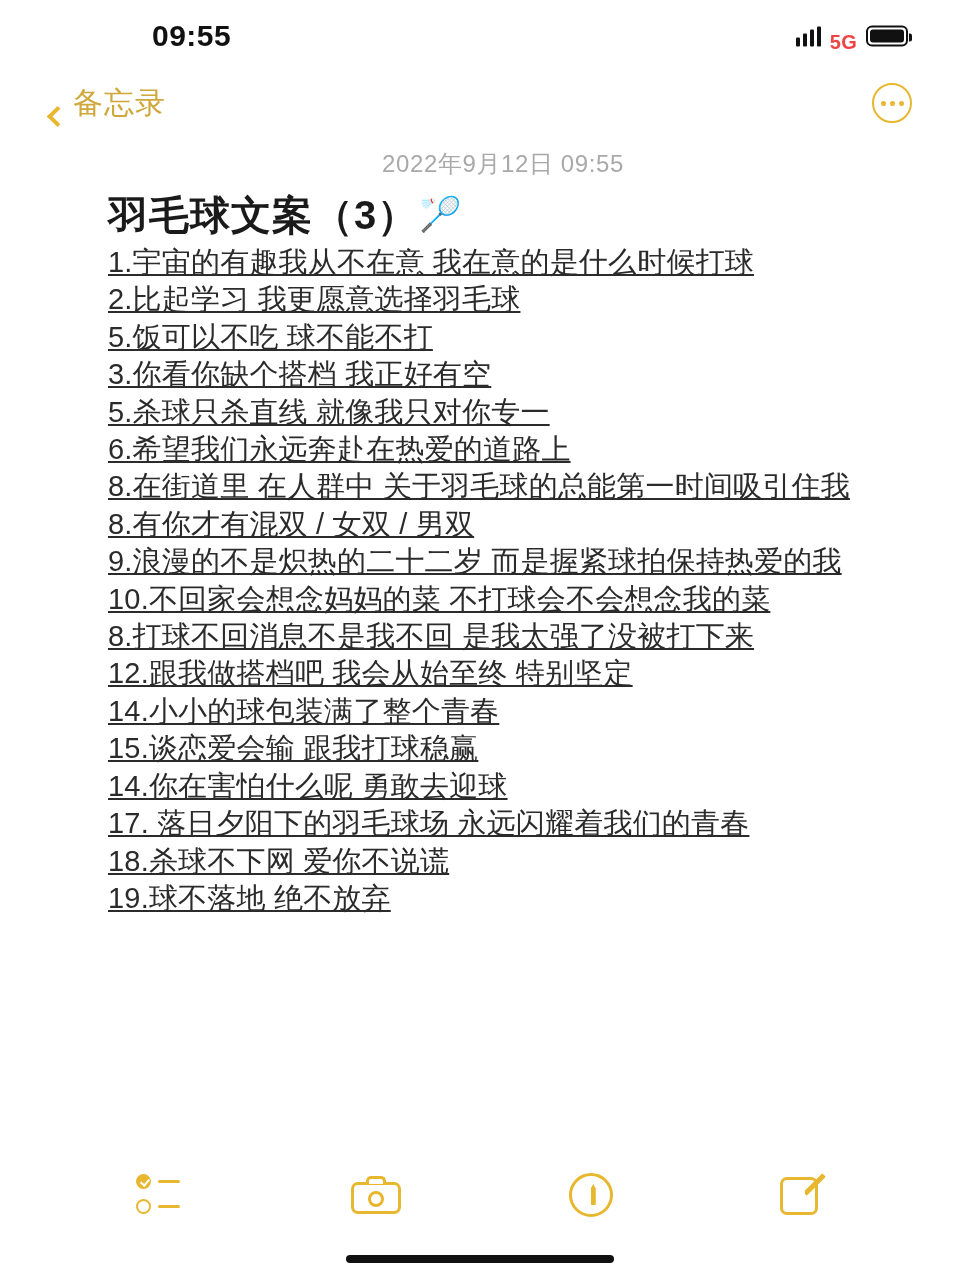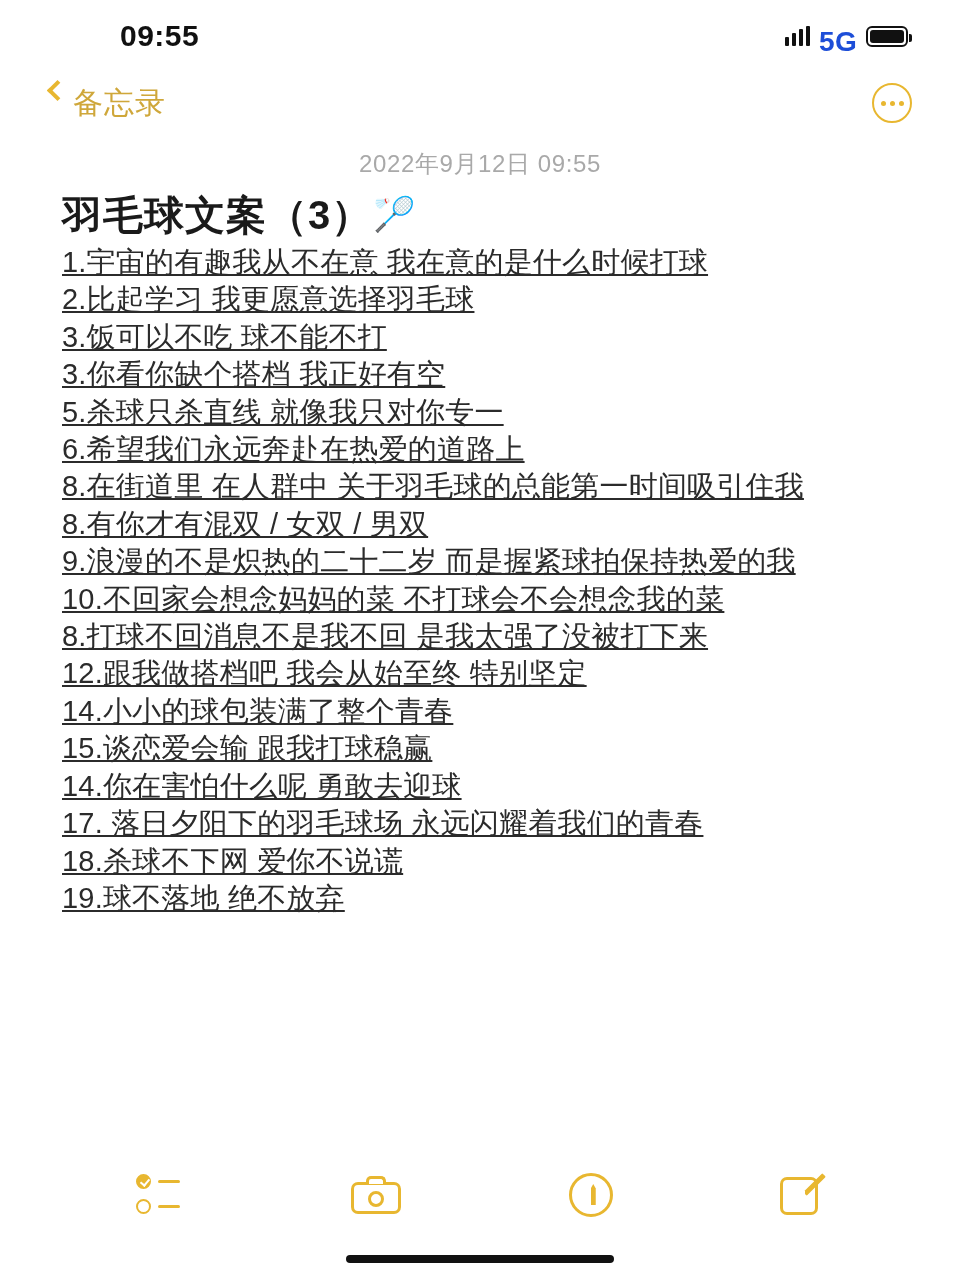--- a/index.html
+++ b/index.html
@@ -26,21 +26,21 @@
     align-items: center;
     padding: 0 44px;
     position: relative;
     flex: 0 0 auto;
   }
   .status-time {
     font-size: 30px;
     font-weight: bold;
     color: #111;
     letter-spacing: 0.5px;
-    margin-left: 76px;
+    margin-left: 108px;
   }
   .status-right {
     position: absolute;
     right: 52px;
     top: 50%;
     transform: translateY(-50%);
     display: flex;
     align-items: center;
     gap: 9px;
   }
@@ -54,23 +54,23 @@
     display: block;
     width: 4px;
     background: #111;
     border-radius: 1px;
   }
   .signal-bars i:nth-child(1) { height: 9px; }
   .signal-bars i:nth-child(2) { height: 13px; }
   .signal-bars i:nth-child(3) { height: 17px; }
   .signal-bars i:nth-child(4) { height: 20px; }
   .network-label {
-    font-size: 28px;
+    font-size: 20px;
     font-weight: 600;
-    color: #1d4ed8;
+    color: #ef4444;
     letter-spacing: 0.3px;
     margin-top: 12px;
   }
   .battery {
     width: 42px;
     height: 21px;
     border: 2px solid #111;
     border-radius: 6px;
     position: relative;
     display: flex;
@@ -98,21 +98,21 @@
   .nav-bar {
     height: 62px;
     display: flex;
     align-items: center;
     padding: 0 44px;
     position: relative;
     flex: 0 0 auto;
   }
   .back-button {
     display: flex;
-    align-items: flex-start;
+    align-items: flex-end;
     gap: 8px;
     color: #e8b730;
     cursor: pointer;
   }
   .chevron-left {
     width: 15px;
     height: 15px;
     border-left: 4px solid #e8b730;
     border-bottom: 4px solid #e8b730;
     transform: rotate(45deg);
@@ -145,20 +145,21 @@
     border-radius: 50%;
     background: #e8b730;
     display: block;
   }
 
   
   .note {
     flex: 1 1 auto;
     padding: 0 42px;
     overflow: hidden;
+    margin-left: 46px;
   }
   .note-date {
     text-align: center;
     font-size: 24px;
     color: #a9a9a9;
     margin: 14px 0 8px 0;
     letter-spacing: 0.6px;
   }
   .note-title {
     font-size: 40px;
@@ -321,21 +322,21 @@
 
   <div class="note">
     <div class="note-date">2022年9月12日 09:55</div>
     <div class="note-title">
       <span>羽毛球文案（3）</span>
       <span class="emoji">🏸</span>
     </div>
     <div class="note-lines">
       <div class="note-line">1.宇宙的有趣我从不在意 我在意的是什么时候打球</div>
       <div class="note-line">2.比起学习 我更愿意选择羽毛球</div>
-      <div class="note-line">3.饭可以不吃 球不能不打</div>
+      <div class="note-line">5.饭可以不吃 球不能不打</div>
       <div class="note-line">3.你看你缺个搭档 我正好有空</div>
       <div class="note-line">5.杀球只杀直线 就像我只对你专一</div>
       <div class="note-line">6.希望我们永远奔赴在热爱的道路上</div>
       <div class="note-line">8.在街道里 在人群中 关于羽毛球的总能第一时间吸引住我</div>
       <div class="note-line">8.有你才有混双 / 女双 / 男双</div>
       <div class="note-line">9.浪漫的不是炽热的二十二岁 而是握紧球拍保持热爱的我</div>
       <div class="note-line">10.不回家会想念妈妈的菜 不打球会不会想念我的菜</div>
       <div class="note-line">8.打球不回消息不是我不回 是我太强了没被打下来</div>
       <div class="note-line">12.跟我做搭档吧 我会从始至终 特别坚定</div>
       <div class="note-line">14.小小的球包装满了整个青春</div>

